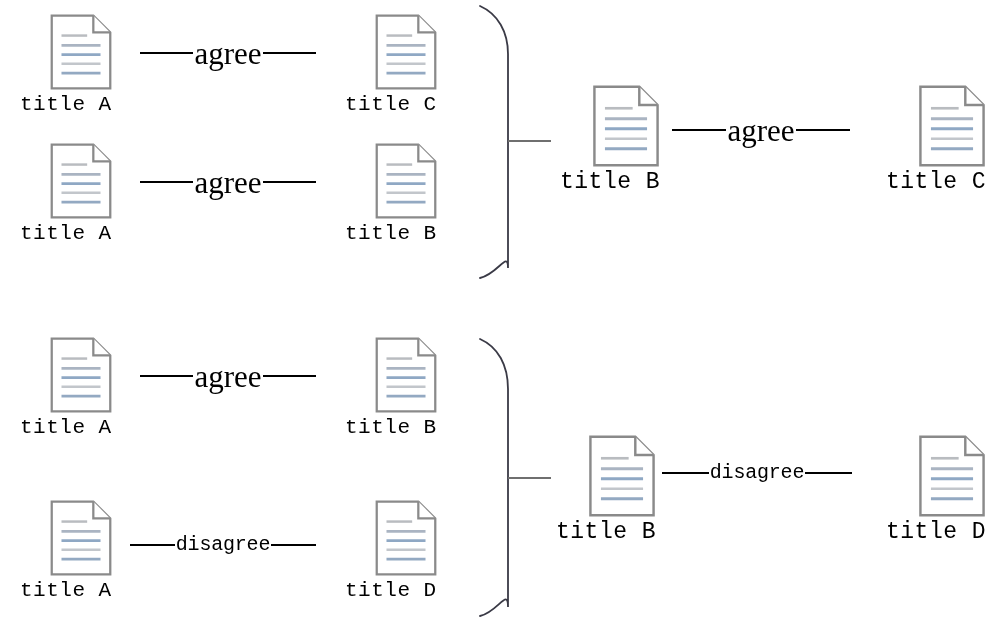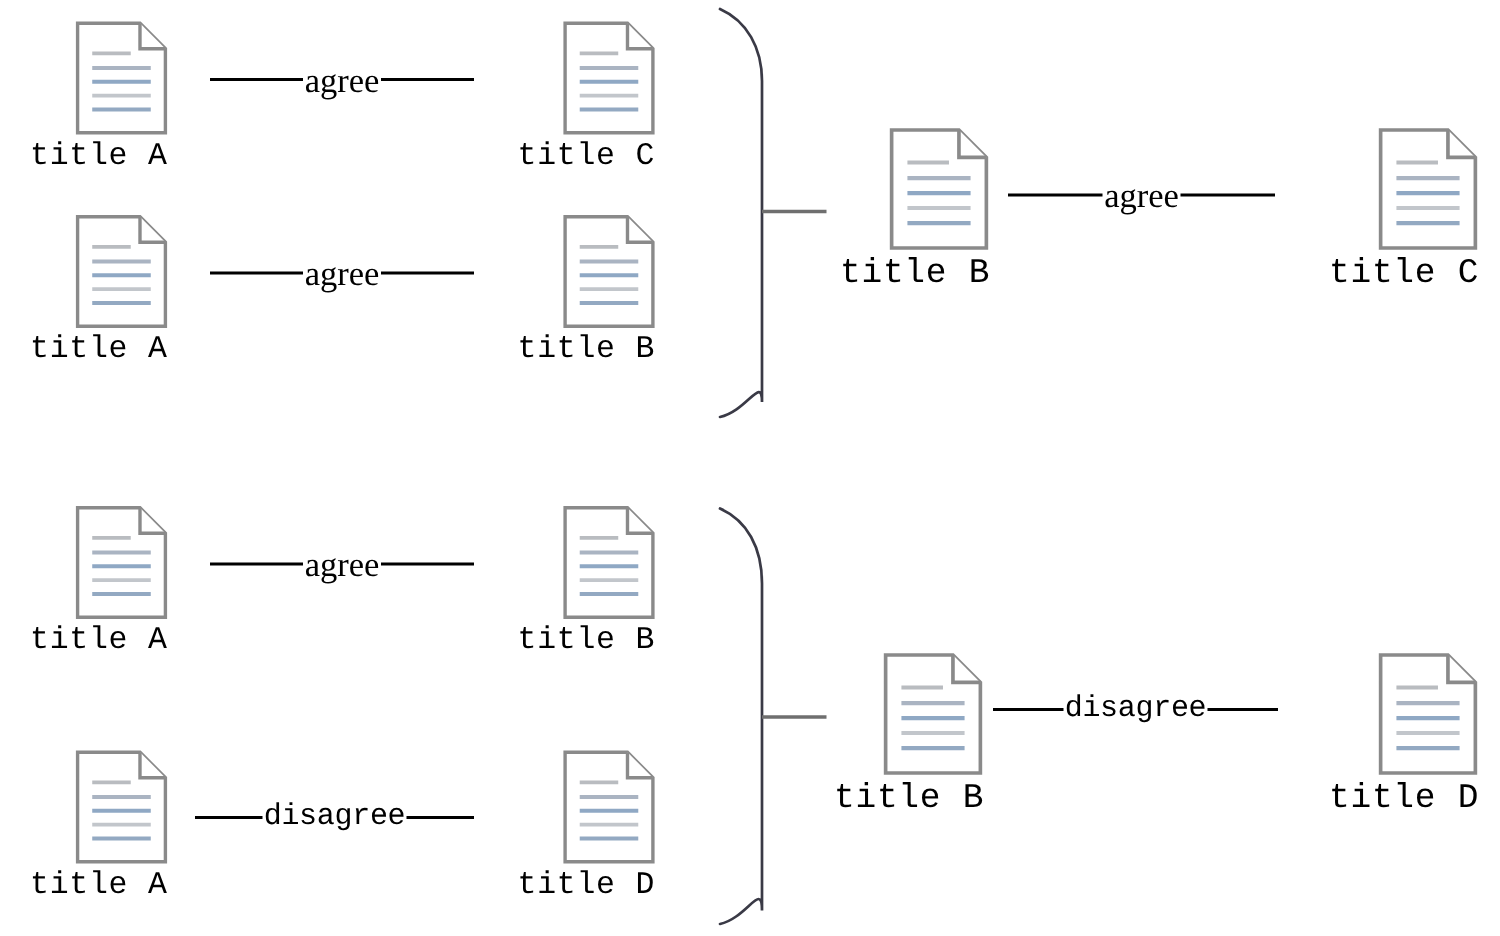--- a/index.html
+++ b/index.html
@@ -67,21 +67,21 @@
     height: 0;
     border-top: 2px solid #000000;
     min-width: 14px;
   }
   .edge .edge-label {
     padding: 0 1px;
     line-height: 1;
   }
   .edge-agree .edge-label {
     font-family: "Liberation Serif", "DejaVu Serif", serif;
-    font-size: 23px;
+    font-size: 31px;
   }
   .edge-disagree .edge-label {
     font-family: "Liberation Mono", "DejaVu Sans Mono", monospace;
     font-size: 20px;
     letter-spacing: -0.2px;
   }
 
   
   .brace {
     position: absolute;

